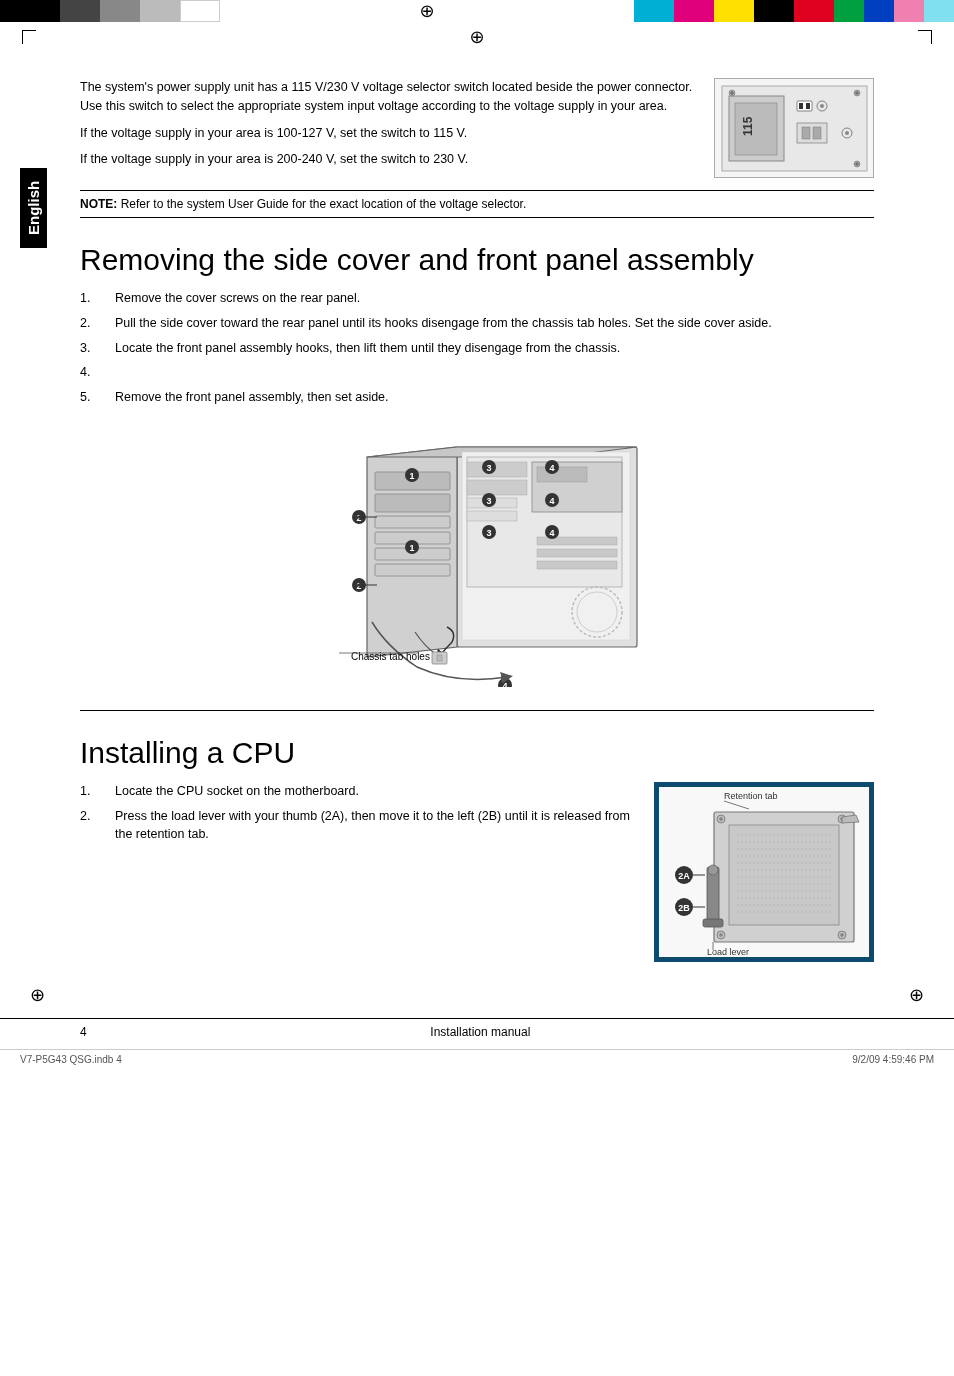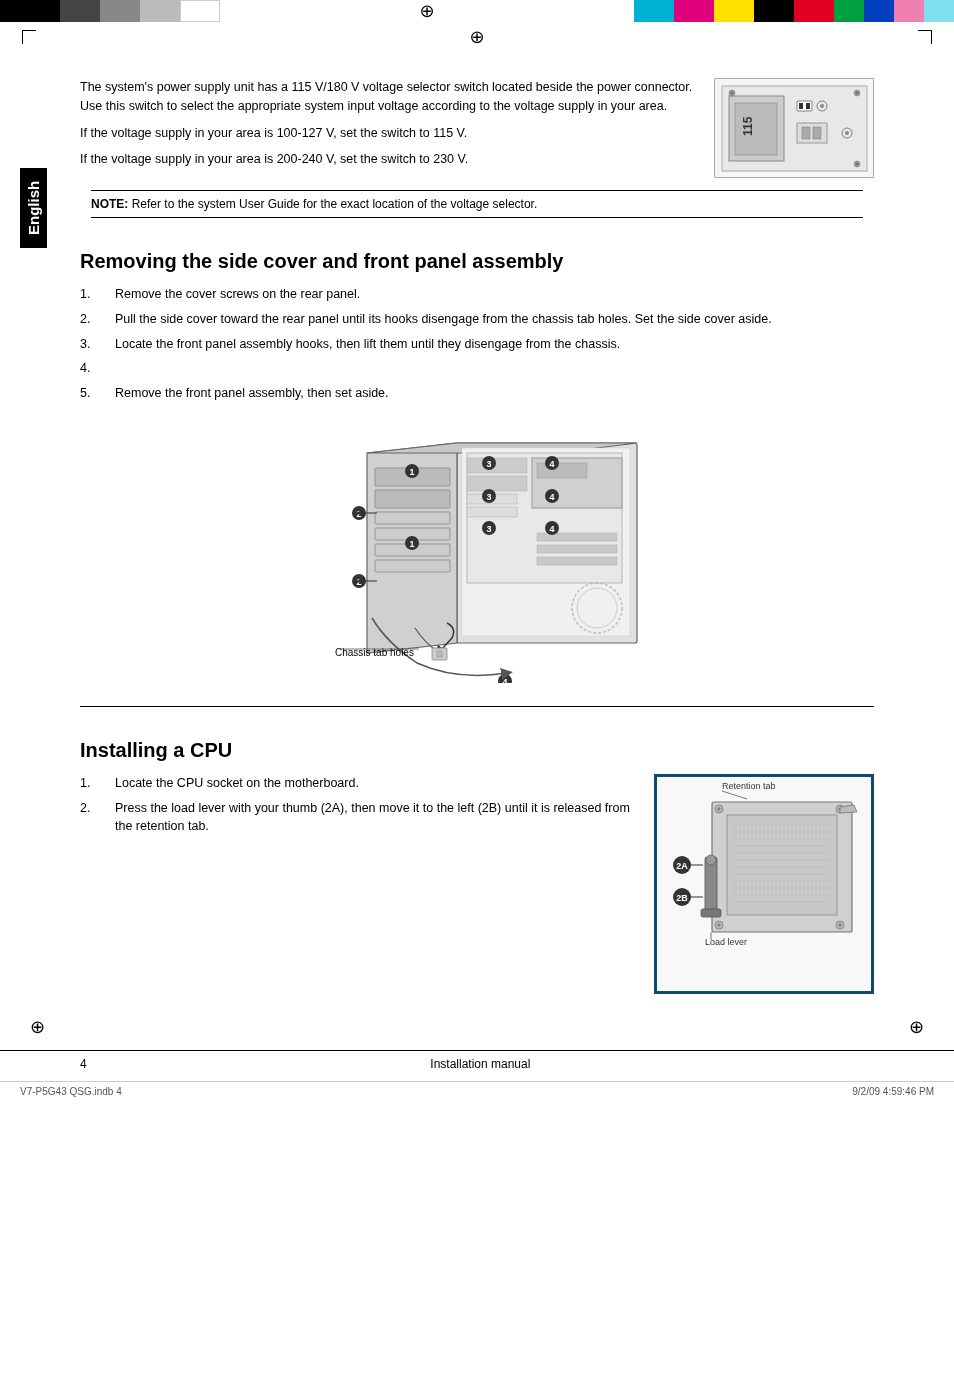--- a/index.html
+++ b/index.html
@@ -60,37 +60,37 @@
     }
 
     .section-title {
       font-size: 19px;
       font-weight: bold;
       margin-bottom: 10px;
       margin-top: 10px;
     }
 
     .section-title-large {
-      font-size: 20px;
-      font-weight: bold;
+      font-size: 30px;
+      font-weight: normal;
       margin-bottom: 12px;
-      margin-top: 32px;
+      margin-top: 25px;
     }
 
     .body-text {
       font-size: 12.5px;
       line-height: 1.5;
       margin-bottom: 8px;
     }
 
     .note-box {
       border-top: 1px solid #000;
       border-bottom: 1px solid #000;
       padding: 6px 0;
-      margin: 12px 11px;
+      margin: 12px 0;
       font-size: 12px;
     }
 
     .note-label {
       font-weight: bold;
     }
 
     .caution-box {
       border-top: 1px solid #000;
       border-bottom: 1px solid #000;
@@ -168,23 +168,23 @@
     .cpu-text {
       flex: 1;
     }
 
     .cpu-image {
       width: 220px;
       flex-shrink: 0;
     }
 
     .cpu-img-box {
-      border: 3px solid #0c4a6e;
+      border: 5px solid #0c4a6e;
       width: 220px;
-      height: 220px;
+      height: 180px;
       background: #f8f8f8;
       position: relative;
       overflow: hidden;
     }
 
     
     .page-footer {
       border-top: 1px solid #000;
       display: flex;
       justify-content: space-between;
@@ -264,21 +264,21 @@
 </div>
 
 <div style="position:relative;">
 
   <div class="language-tab">English</div>
 
   <div class="main-content">
 
     <div class="intro-section">
       <div class="intro-text">
-        <p class="body-text">The system's power supply unit has a 115 V/180 V voltage selector switch located beside the power connector. Use this switch to select the appropriate system input voltage according to the voltage supply in your area.</p>
+        <p class="body-text">The system's power supply unit has a 115 V/230 V voltage selector switch located beside the power connector. Use this switch to select the appropriate system input voltage according to the voltage supply in your area.</p>
         <p class="body-text">If the voltage supply in your area is 100-127 V, set the switch to 115 V.</p>
         <p class="body-text">If the voltage supply in your area is 200-240 V, set the switch to 230 V.</p>
       </div>
       <div class="voltage-image">
         <div class="voltage-img-box">
 
           <svg class="voltage-svg" viewBox="0 0 155 95">
             <rect x="5" y="5" width="145" height="85" fill="#e8e8e8" stroke="#aaa" stroke-width="1"></rect>
 
             <rect x="12" y="15" width="55" height="65" fill="#ccc" stroke="#888" stroke-width="1"></rect>
@@ -431,21 +431,21 @@
               <marker id="arrowsm" markerWidth="6" markerHeight="6" refX="3" refY="3" orient="auto">
                 <path d="M0,0 L6,3 L0,6 Z" fill="#333"></path>
               </marker>
               <marker id="arrow2" markerWidth="8" markerHeight="8" refX="4" refY="4" orient="auto">
                 <path d="M0,0 L8,4 L0,8 Z" fill="#555"></path>
               </marker>
             </defs>
           </g>
         </svg>
         
-        <div style="position:absolute; bottom:28px; left:68px; font-size:10px;">Chassis tab holes</div>
+        <div style="position:absolute; bottom:28px; left:84px; font-size:10px;">Chassis tab holes</div>
         <div style="position:absolute; bottom:28px; left:72px; margin-top:2px;">
           <svg width="80" height="12">
               <line x1="0" y1="6" x2="80" y2="6" stroke="#555" stroke-width="0.8"></line>
             </svg>
         </div>
       </div>
     </div>
 
     <hr class="hr-line" style="margin:8px 0 12px 0;">
 

